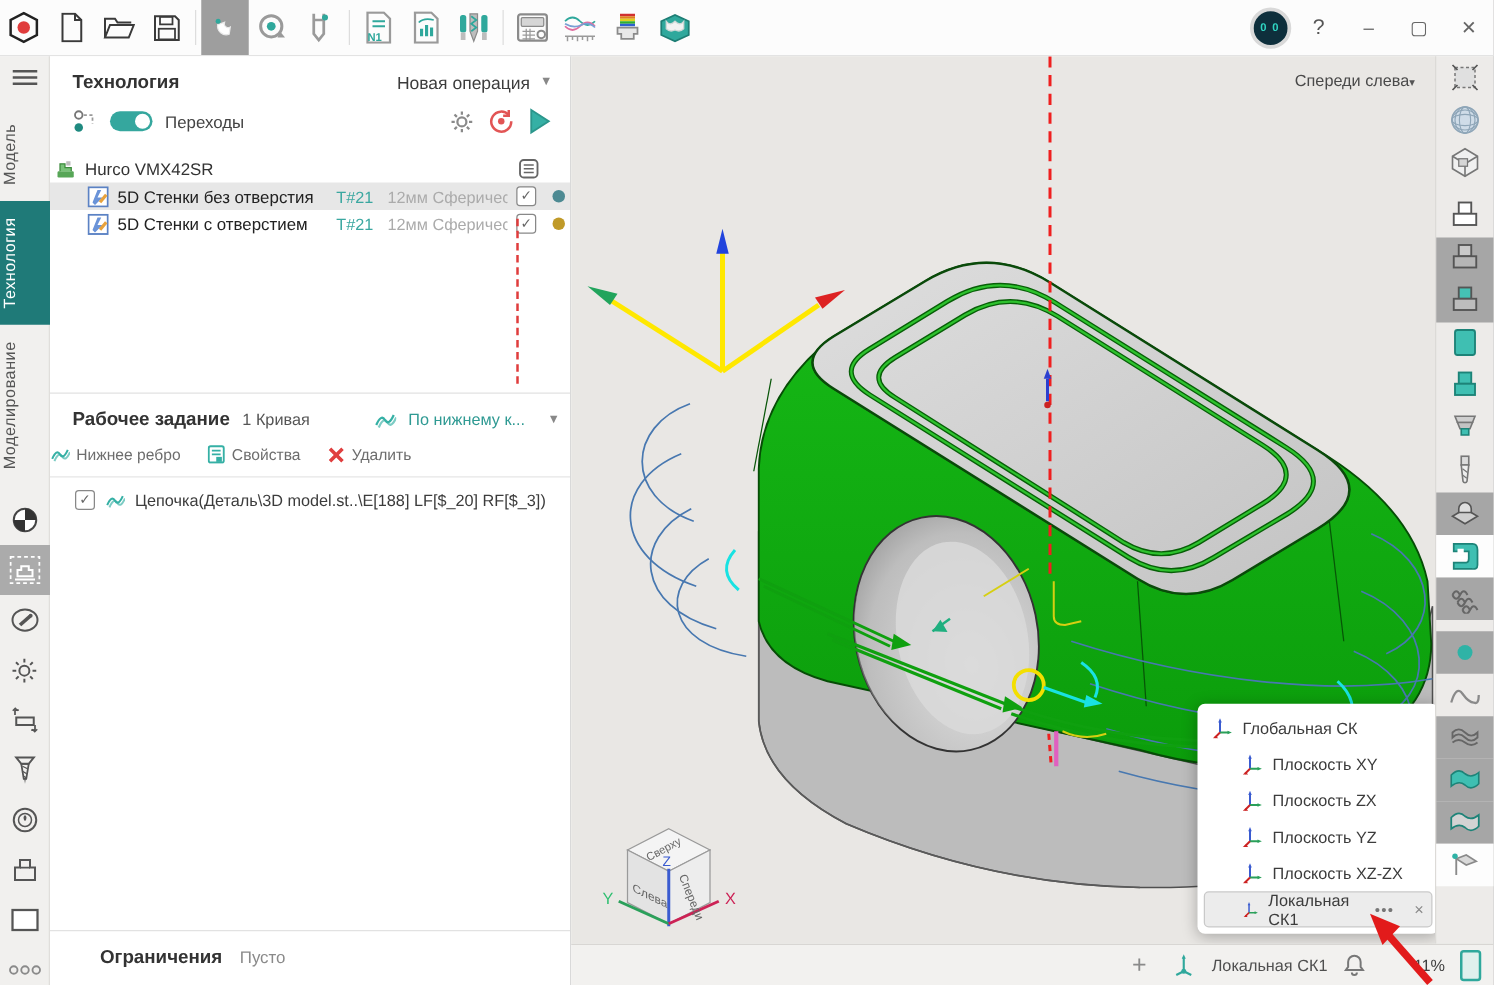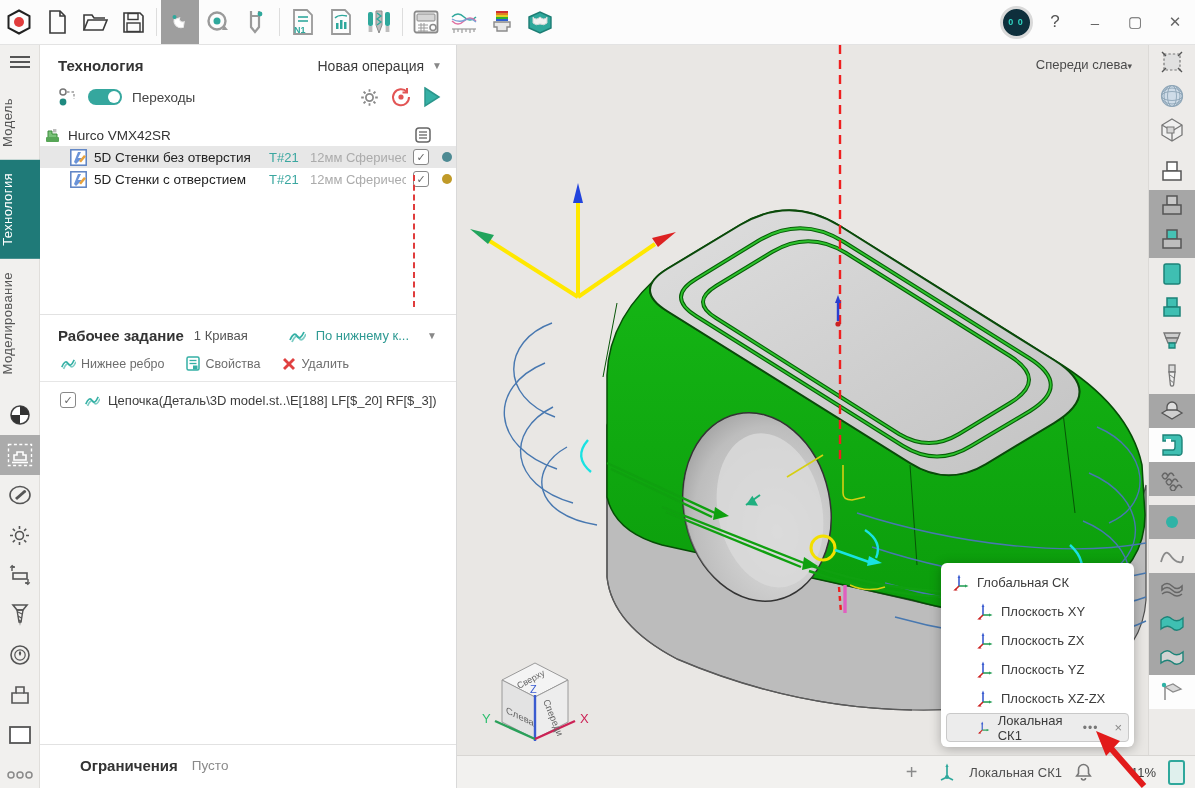--- a/index.html
+++ b/index.html
@@ -39,36 +39,36 @@
   .mrow .mname{font-size:13.5px;color:#333;flex:1;}
   .oprow{display:flex;align-items:center;height:22px;padding-left:30px;gap:7px;}
   .oprow.sel{background:#e7e7e7;}
   .opname{font-size:13.5px;color:#222;width:168px;white-space:nowrap;overflow:hidden;}
   .optool{font-size:13px;color:#3aa7a0;width:34px;}
   .opdesc{font-size:13px;color:#ababab;width:96px;white-space:nowrap;overflow:hidden;}
   .chk{width:14px;height:14px;border:1.5px solid #888;border-radius:3px;background:#fff;display:flex;align-items:center;justify-content:center;color:#666;font-size:11px;line-height:1;flex:0 0 auto;}
   .dot{width:10px;height:10px;border-radius:50%;margin-left:6px;flex:0 0 auto;}
   .dot.teal{background:#4d8a93;} .dot.gold{background:#c09a28;}
   .job{border-top:1px solid #e2e2e2;}
-  .job-head{display:flex;align-items:center;padding:12px 19px 4px 18px;gap:10px;}
+  .job-head{display:flex;align-items:center;padding:12px 8px 4px 18px;gap:10px;}
   .job-title{font-size:15px;font-weight:bold;color:#333;}
   .job-count{font-size:13px;color:#555;flex:1;}
   .job-mode{font-size:13px;color:#2f9a93;}
-  .job-btns{display:flex;align-items:center;gap:22px;padding:8px 12px 10px 20px;border-bottom:1px solid #e6e6e6;}
+  .job-btns{display:flex;align-items:center;gap:22px;padding:8px 12px 10px 0;border-bottom:1px solid #e6e6e6;}
   .jbtn{display:flex;align-items:center;gap:5px;font-size:12.5px;color:#6d6d6d;}
   .job-item{display:flex;align-items:center;gap:8px;padding:10px 10px 10px 20px;font-size:13px;color:#3c3c3c;}
   .constraints{margin-top:auto;border-top:1px solid #e2e2e2;display:flex;align-items:center;gap:14px;padding:12px 18px 14px 18px;}
   .c-title{font-size:15px;font-weight:bold;color:#333;margin-left:22px;}
   .c-val{font-size:13.5px;color:#8a8a8a;}
   
   .viewport{position:absolute;left:457px;top:45px;width:691px;height:710px;background:#e9e7e4;overflow:hidden;}
   .view-label{position:absolute;top:12px;right:16px;font-size:13px;color:#4a4a4a;}
   .view-label .car{font-size:9px;color:#555;}
   
-  .cs-popup{position:absolute;left:484px;top:518px;width:193px;background:#fff;border-radius:6px;box-shadow:0 2px 12px rgba(0,0,0,.28);padding:5px 5px;box-sizing:border-box;z-index:30;}
+  .cs-popup{position:absolute;left:501px;top:518px;width:193px;background:#fff;border-radius:6px;box-shadow:0 2px 12px rgba(0,0,0,.28);padding:5px 5px;box-sizing:border-box;z-index:30;}
   .cs-row{display:flex;align-items:center;height:29px;gap:8px;padding:0 6px;font-size:13px;color:#3c3c3c;border-radius:4px;}
   .cs-row.indent{padding-left:30px;}
   .cs-row.hl{background:#ececec;border:1px solid #c9c9c9;height:27px;}
   .cs-row .grow{flex:1;}
   .cs-more{color:#777;font-size:12px;letter-spacing:1px;}
   .cs-x{color:#8a8a8a;font-size:13px;margin-left:8px;}
   
   .right-rail{position:absolute;left:1148px;top:45px;width:47px;height:710px;background:#edebe9;border-left:1px solid #dcdad7;box-sizing:border-box;display:flex;flex-direction:column;align-items:stretch;}
   .rtool{height:34px;display:flex;align-items:center;justify-content:center;flex:0 0 auto;}
   .rtool.dark{background:#a6a6a6;}

